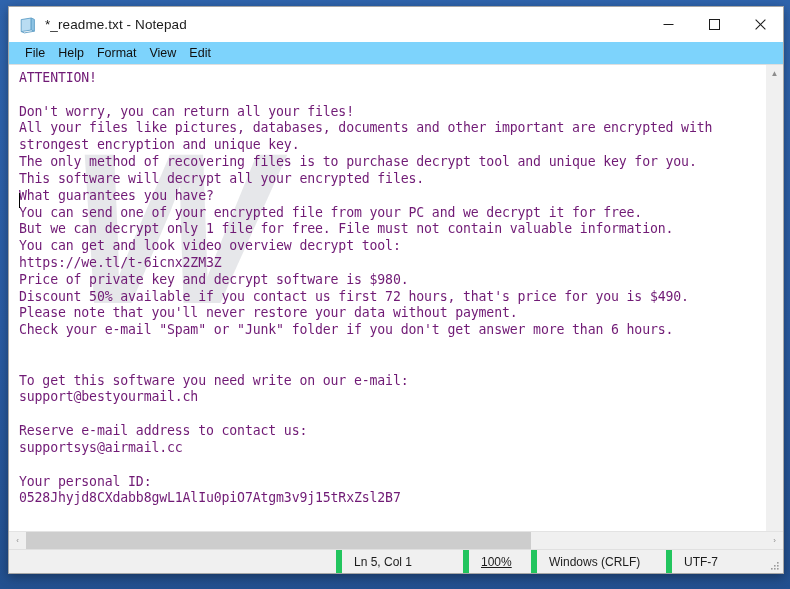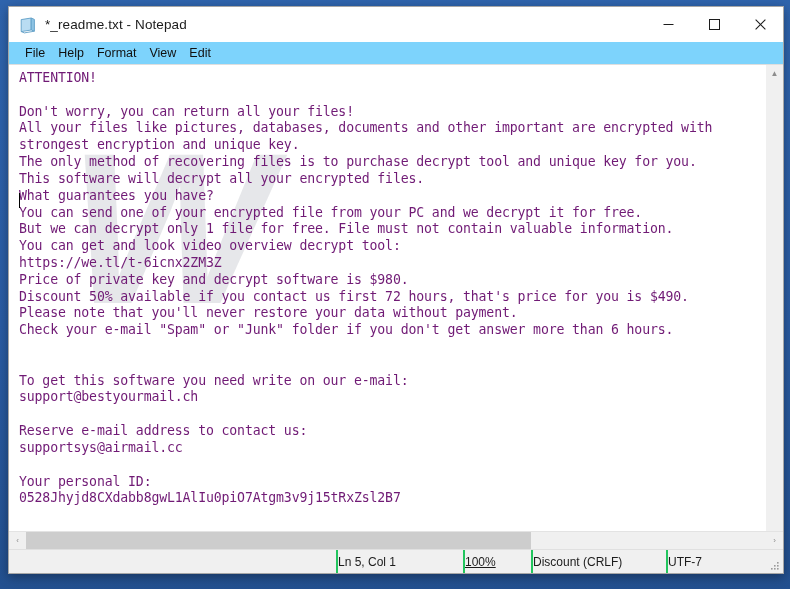--- a/index.html
+++ b/index.html
@@ -208,24 +208,25 @@
     background: #f0f0f0;
     border-top: 1px solid #e0e0e0;
     display: flex;
     align-items: center;
     flex: 0 0 auto;
     font-size: 12px;
     color: #1c1c1c;
     position: relative;
   }
   .status-cell {
-    border-left: 2px solid #22c55e;
+    border-left: 6px solid #22c55e;
     height: 23px;
     display: flex;
     align-items: center;
+    padding-left: 12px;
     box-sizing: border-box;
     white-space: nowrap;
   }
   #status-spacer { flex: 1 1 auto; height: 23px; }
   #status-ln   { width: 127px; margin-left: 327px; }
   #status-zoom { width: 68px; text-decoration: underline; }
   #status-eol  { width: 135px; }
   #status-enc  { width: 100px; }
   #resize-grip {
     position: absolute;
@@ -325,21 +326,21 @@
     <div id="h-scrollbar">
       <div class="sb-arrow">‹</div>
       <div id="h-scroll-thumb"></div>
       <div id="h-scroll-track"></div>
       <div class="sb-arrow">›</div>
     </div>
 
     <div id="status-bar">
       <div class="status-cell" id="status-ln">Ln 5, Col 1</div>
       <div class="status-cell" id="status-zoom">100%</div>
-      <div class="status-cell" id="status-eol">Discount (CRLF)</div>
+      <div class="status-cell" id="status-eol">Windows (CRLF)</div>
       <div class="status-cell" id="status-enc">UTF-7</div>
       <div id="status-spacer"></div>
       <svg id="resize-grip" viewBox="0 0 12 12">
         <g fill="#9b9b9b">
           <rect x="9" y="3" width="1.6" height="1.6"></rect>
           <rect x="6" y="6" width="1.6" height="1.6"></rect>
           <rect x="9" y="6" width="1.6" height="1.6"></rect>
           <rect x="3" y="9" width="1.6" height="1.6"></rect>
           <rect x="6" y="9" width="1.6" height="1.6"></rect>
           <rect x="9" y="9" width="1.6" height="1.6"></rect>

